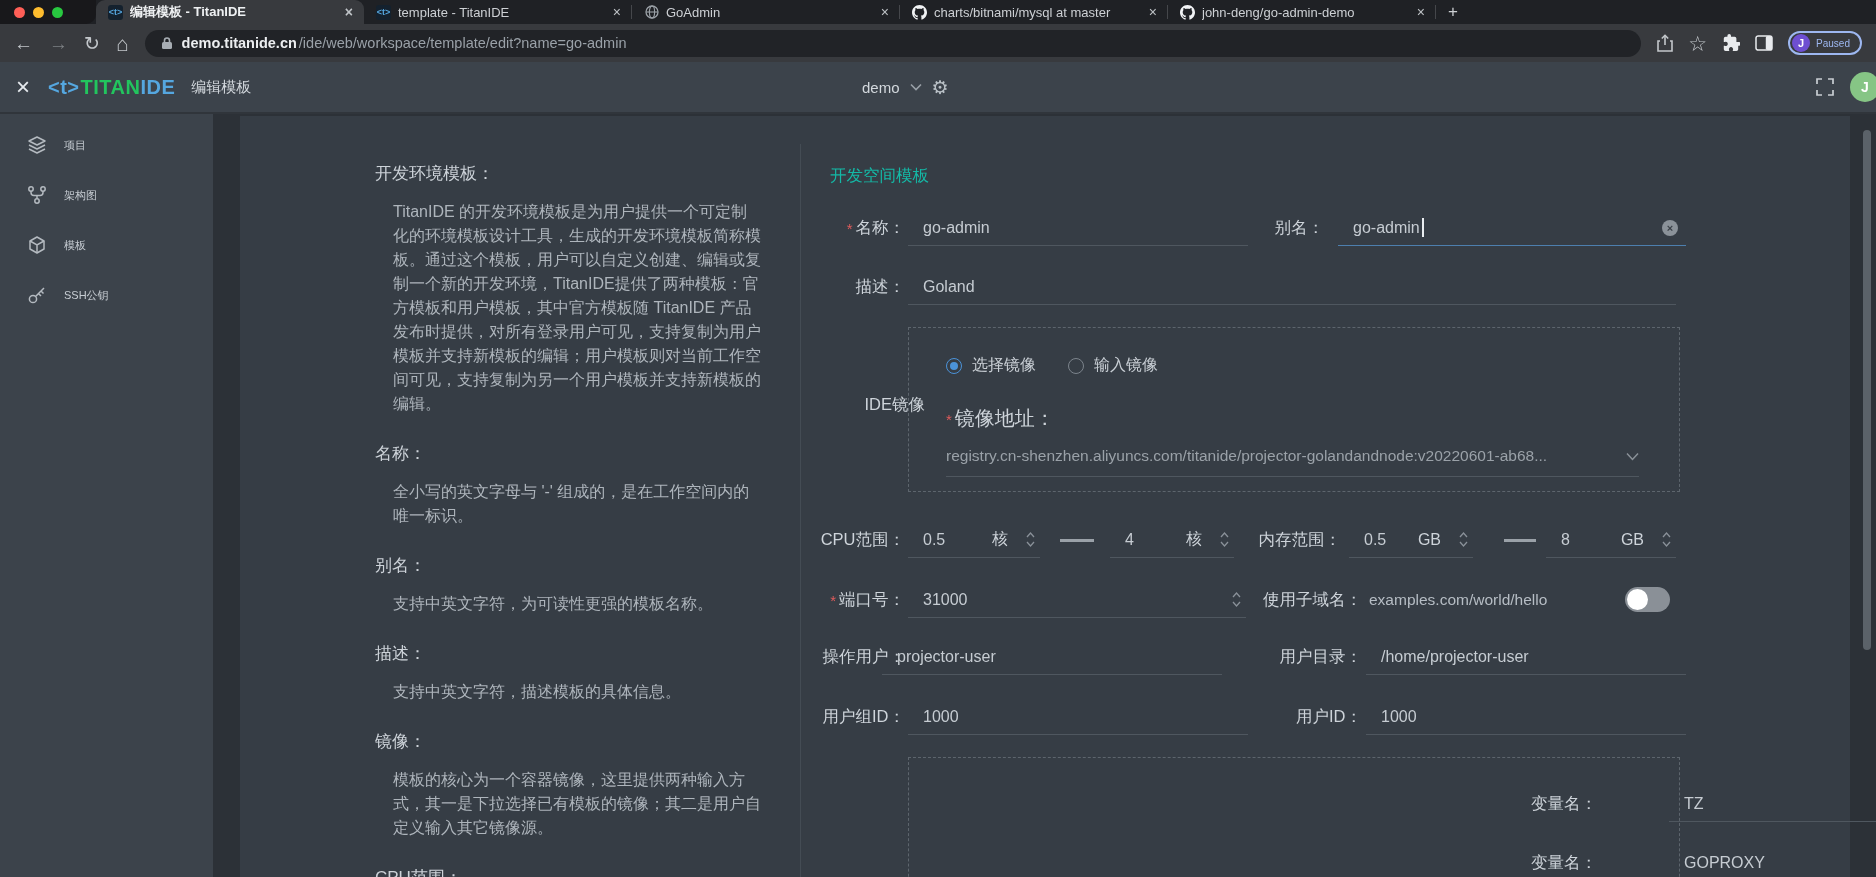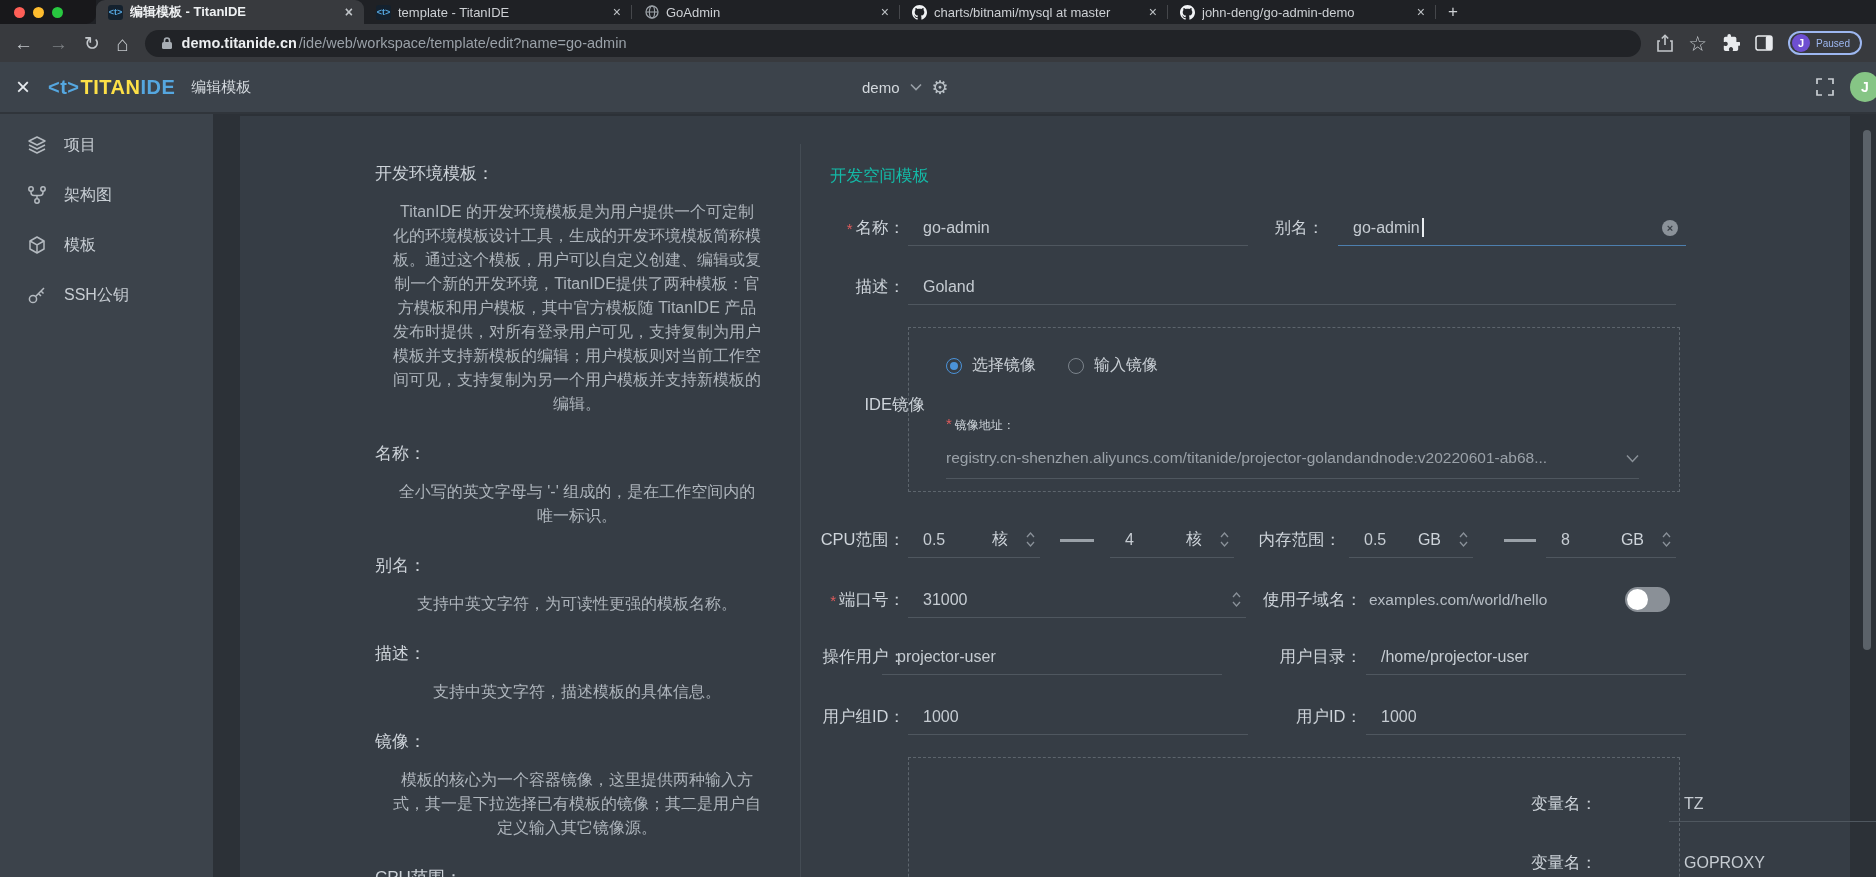--- a/index.html
+++ b/index.html
@@ -36,43 +36,43 @@
   .tb-right{display:flex;align-items:center;gap:15px;}
   .profile{height:24px;border:2px solid #9db7f0;border-radius:14px;display:flex;align-items:center;gap:6px;padding:0 10px 0 2px;}
   .profile .pava{width:18px;height:18px;border-radius:50%;background:#6e4fd1;color:#fff;font-size:11px;display:flex;align-items:center;justify-content:center;font-weight:bold;}
   .profile .ptxt{color:#9db7f0;font-size:10px;}
 
   
   .appbar{height:52px;background:var(--appbar);display:flex;align-items:center;position:relative;border-bottom:2px solid #30353b;}
   .appclose{color:#e6eaee;font-size:24px;margin:0 18px 0 16px;line-height:1;}
   .logo{font-size:20px;font-weight:bold;letter-spacing:.5px;display:flex;align-items:center;}
   .logo .lb{color:var(--logoblue);margin-right:1px;}
-  .logo .lw{color:#fde047;}
+  .logo .lw{color:#22c55e;}
   .logo .la{color:var(--logoblue);}
   .apptitle{color:#d3d8dd;font-size:15px;margin-left:16px;}
   .envgroup{position:absolute;left:862px;display:flex;align-items:center;gap:10px;}
   .envname{color:#d3d8dd;font-size:15px;}
   .gear{color:#b9c0c6;font-size:19px;}
   .appbar-right{position:absolute;right:10px;display:flex;align-items:center;gap:16px;}
   .avatar{width:30px;height:30px;border-radius:50%;background:#86c585;color:#fff;display:flex;align-items:center;justify-content:center;font-size:14px;font-weight:bold;margin-right:-14px;}
 
   
   .main{position:absolute;top:114px;left:0;right:0;bottom:0;background:var(--gutter);}
   .sidebar{position:absolute;left:0;top:0;bottom:0;width:213px;background:var(--appbar);padding-top:6px;}
-  .sb-item{height:50px;display:flex;align-items:center;gap:17px;padding-left:27px;color:#c7cdd3;font-size:16px;}
+  .sb-item{height:50px;display:flex;align-items:center;gap:17px;padding-left:27px;color:#c7cdd3;font-size:11px;}
   .sb-item svg{flex-shrink:0;}
 
   .panel{position:absolute;left:240px;right:26px;top:2px;bottom:0;background:var(--panel);}
   .colsplit{position:absolute;left:560px;top:28px;bottom:0;width:1px;background:var(--divider);}
 
   
   .helpcol{position:absolute;left:135px;top:46px;width:398px;}
   .h-title{color:#cdd3d9;font-size:17px;margin-top:26px;}
   .h-title:first-child{margin-top:0;}
-  .h-body{color:var(--help);font-size:16px;line-height:24px;margin:15px 12px 0 18px;text-align:center;}
+  .h-body{color:var(--help);font-size:16px;line-height:24px;margin:15px 12px 0 18px;}
 
   
   .fheading{position:absolute;left:590px;top:49px;color:#14b8a6;font-size:16.5px;}
   .frow{position:absolute;left:0;right:0;height:36px;}
   .flabel{position:absolute;height:36px;display:flex;align-items:center;justify-content:flex-end;color:var(--label);font-size:16.5px;white-space:nowrap;}
   .req::before{content:'*';color:var(--red);margin-right:3px;font-size:15px;}
   .field{position:absolute;height:36px;border-bottom:1px solid var(--uline);display:flex;align-items:center;padding-left:15px;text-align:center;}
   .field .val{color:var(--value);font-size:16px;white-space:nowrap;}
   .caret{width:2px;height:19px;background:#e9edf0;margin-left:2px;}
   .slot-l-label{left:540px;width:125px;}
@@ -87,21 +87,21 @@
   .knob{position:absolute;left:2px;top:2px;width:21px;height:21px;border-radius:50%;background:#fff;}
   .subval{position:absolute;left:1129px;height:36px;display:flex;align-items:center;color:#b6bdc4;font-size:15.5px;}
 
   
   .idebox{position:absolute;left:668px;top:211px;width:772px;height:165px;border:1px dashed var(--dashed);padding:27px 40px 0 37px;}
   .radiorow{display:flex;align-items:center;gap:10px;}
   .radio{width:16px;height:16px;border-radius:50%;border:1.5px solid #7c848c;position:relative;flex-shrink:0;background:transparent;}
   .radio.on{border-color:var(--blue);}
   .radio.on::after{content:'';position:absolute;left:3px;top:3px;width:8px;height:8px;border-radius:50%;background:var(--blue);}
   .radiolbl{color:#c9cfd5;font-size:16px;margin-right:22px;}
-  .addrlabel{margin-top:39px;color:var(--label);font-size:12px;}
+  .addrlabel{margin-top:29px;color:var(--label);font-size:20px;}
   .addrrow{margin-top:15px;border-bottom:1px solid var(--uline);padding-bottom:11px;display:flex;align-items:center;}
   .addrtext{flex:1;color:var(--muted);font-size:15.5px;white-space:nowrap;overflow:hidden;}
 
   
   .varbox{position:absolute;left:668px;top:641px;width:772px;height:140px;border:1px dashed var(--dashed);border-bottom:none;}
   .varbox .flabel,.varbox .field{position:absolute;}
   .v-name-label{left:600px;width:88px;}
   .v-name-field{left:760px;width:280px;}
 
   .scrollbar{position:absolute;right:5px;top:16px;width:8px;height:520px;border-radius:4px;background:#5b6269;}

